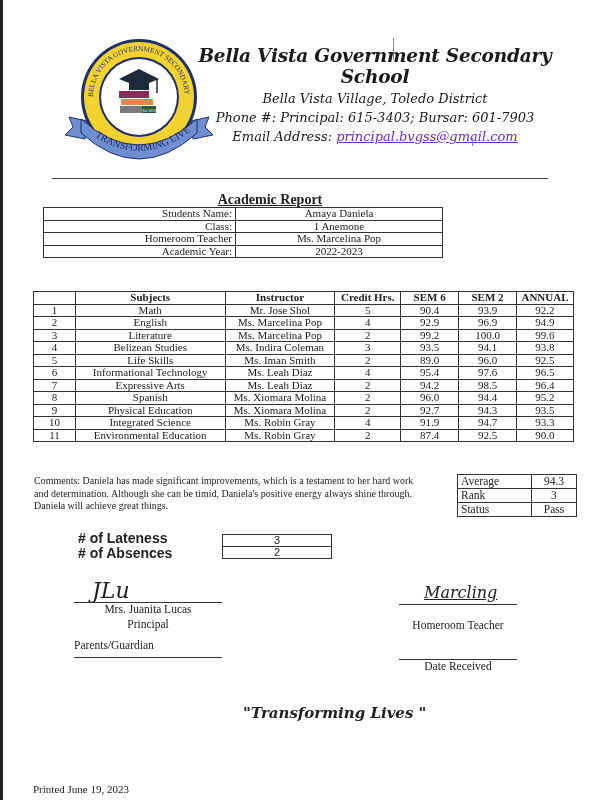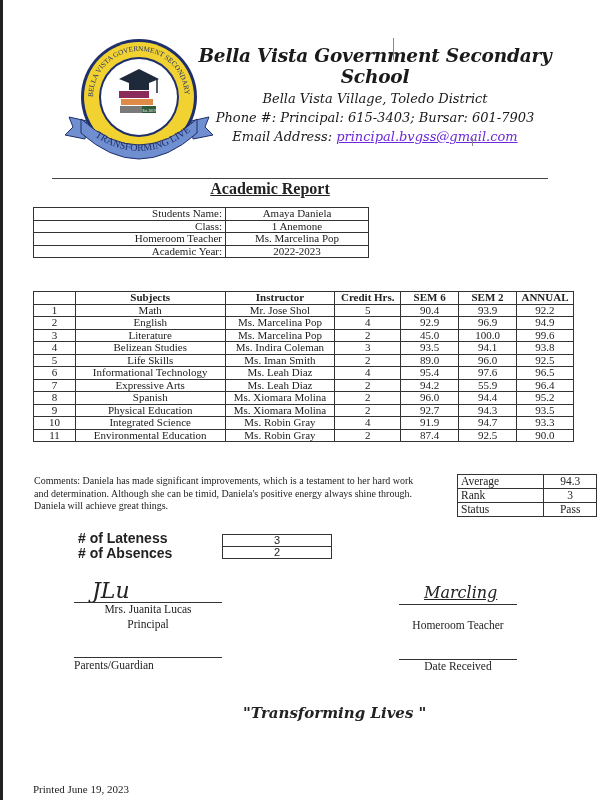--- a/index.html
+++ b/index.html
@@ -4,31 +4,31 @@
 <style>
   html, body { margin: 0; padding: 0; }
   body { width: 600px; height: 800px; background: #fff; position: relative; overflow: hidden; font-family: "Liberation Serif", serif; color: #222; }
   .edge { position: absolute; left: 0; top: 0; width: 3px; height: 800px; background: #222; }
   .logo { position: absolute; left: 63px; top: 33px; width: 152px; height: 140px; }
   .hdr { position: absolute; left: 195px; top: 45px; width: 360px; text-align: center; font-family: "DejaVu Serif", serif; font-style: italic; color: #1a1a1a; }
   .hdr .name { font-size: 18.5px; font-weight: bold; letter-spacing: -0.2px; }
   .hdr .line { font-size: 13px; margin-top: 4px; }
   .hdr .email a { color: #6d28d9; text-decoration: underline; }
   .rule { position: absolute; left: 52px; top: 178px; width: 496px; height: 1px; background: #444; }
-  .title { position: absolute; left: 0; width: 540px; top: 180px; text-align: center; font-size: 16px; font-weight: bold; text-decoration: underline; }
+  .title { position: absolute; left: 0; width: 540px; top: 192px; text-align: center; font-size: 14px; font-weight: bold; text-decoration: underline; }
   table { border-collapse: collapse; position: absolute; font-family: "Liberation Serif", serif; }
   td, th { border: 1px solid #333; padding: 0 3px; font-size: 11px; line-height: 11.5px; height: 11.5px; }
-  .info { left: 33px; top: 207px; width: 336px; }
+  .info { left: 43px; top: 207px; width: 400px; }
   .info td.l { text-align: right; width: 185px; }
   .info td.v { text-align: center; }
   .grades { left: 33px; top: 291px; width: 541px; }
   .grades th { font-weight: bold; font-size: 11px; }
   .grades td { text-align: center; }
   .comments { position: absolute; left: 34px; top: 475px; width: 380px; font-size: 10px; line-height: 12.5px; }
-  .summary { left: 457px; top: 474px; width: 140px; }
+  .summary { left: 457px; top: 474px; width: 120px; }
   .summary td { font-size: 11.5px; height: 13px; line-height: 13px; }
   .summary td.v { text-align: center; }
   .att-labels { position: absolute; left: 78px; top: 531px; font-family: "Liberation Sans", sans-serif; font-weight: bold; font-size: 14px; line-height: 15px; }
   .att { left: 222px; top: 534px; width: 110px; }
   .att td { text-align: center; font-size: 11px; height: 11px; line-height: 11px; font-family: "Liberation Sans", sans-serif; }
   .sigline { position: absolute; height: 1px; background: #333; }
   .siglabel { position: absolute; font-size: 11.5px; text-align: center; }
   .sig { position: absolute; font-family: "DejaVu Serif", serif; font-style: italic; }
   .motto { position: absolute; left: 243px; top: 704px; font-family: "DejaVu Serif", serif; font-style: italic; font-weight: bold; font-size: 15px; color: #222; }
   .printed { position: absolute; left: 33px; top: 783px; font-family: Liberation Serif, serif; font-size: 11px; }
@@ -142,21 +142,21 @@
         <td>4</td>
         <td>92.9</td>
         <td>96.9</td>
         <td>94.9</td>
       </tr>
       <tr>
         <td>3</td>
         <td>Literature</td>
         <td>Ms. Marcelina Pop</td>
         <td>2</td>
-        <td>45.0</td>
+        <td>99.2</td>
         <td>100.0</td>
         <td>99.6</td>
       </tr>
       <tr>
         <td>4</td>
         <td>Belizean Studies</td>
         <td>Ms. Indira Coleman</td>
         <td>3</td>
         <td>93.5</td>
         <td>94.1</td>
@@ -179,21 +179,21 @@
         <td>95.4</td>
         <td>97.6</td>
         <td>96.5</td>
       </tr>
       <tr>
         <td>7</td>
         <td>Expressive Arts</td>
         <td>Ms. Leah Diaz</td>
         <td>2</td>
         <td>94.2</td>
-        <td>55.9</td>
+        <td>98.5</td>
         <td>96.4</td>
       </tr>
       <tr>
         <td>8</td>
         <td>Spanish</td>
         <td>Ms. Xiomara Molina</td>
         <td>2</td>
         <td>96.0</td>
         <td>94.4</td>
         <td>95.2</td>
@@ -265,20 +265,20 @@
 <div class="sig" style="left:92px;top:578px;font-size:22px;">JLu</div>
 <div class="sigline" style="left:74px;top:602px;width:148px;"></div>
 <div class="siglabel" style="left:74px;top:603px;width:148px;">Mrs. Juanita Lucas</div>
 <div class="siglabel" style="left:74px;top:618px;width:148px;">Principal</div>
 
 <div class="sig" style="left:424px;top:583px;font-size:16px;text-decoration:underline;">Marcling</div>
 <div class="sigline" style="left:399px;top:604px;width:118px;"></div>
 <div class="siglabel" style="left:399px;top:619px;width:118px;">Homeroom Teacher</div>
 
 <div class="sigline" style="left:74px;top:657px;width:148px;"></div>
-<div class="siglabel" style="left:74px;top:659px;text-align:center;">Parents/Guardian</div>
+<div class="siglabel" style="left:74px;top:639px;text-align:center;">Parents/Guardian</div>
 
 <div class="sigline" style="left:399px;top:659px;width:118px;"></div>
 <div class="siglabel" style="left:399px;top:660px;width:118px;">Date Received</div>
 
 <div class="motto">"Transforming Lives "</div>
 
 <div class="printed">Printed June 19, 2023</div>
 
 </body></html>

